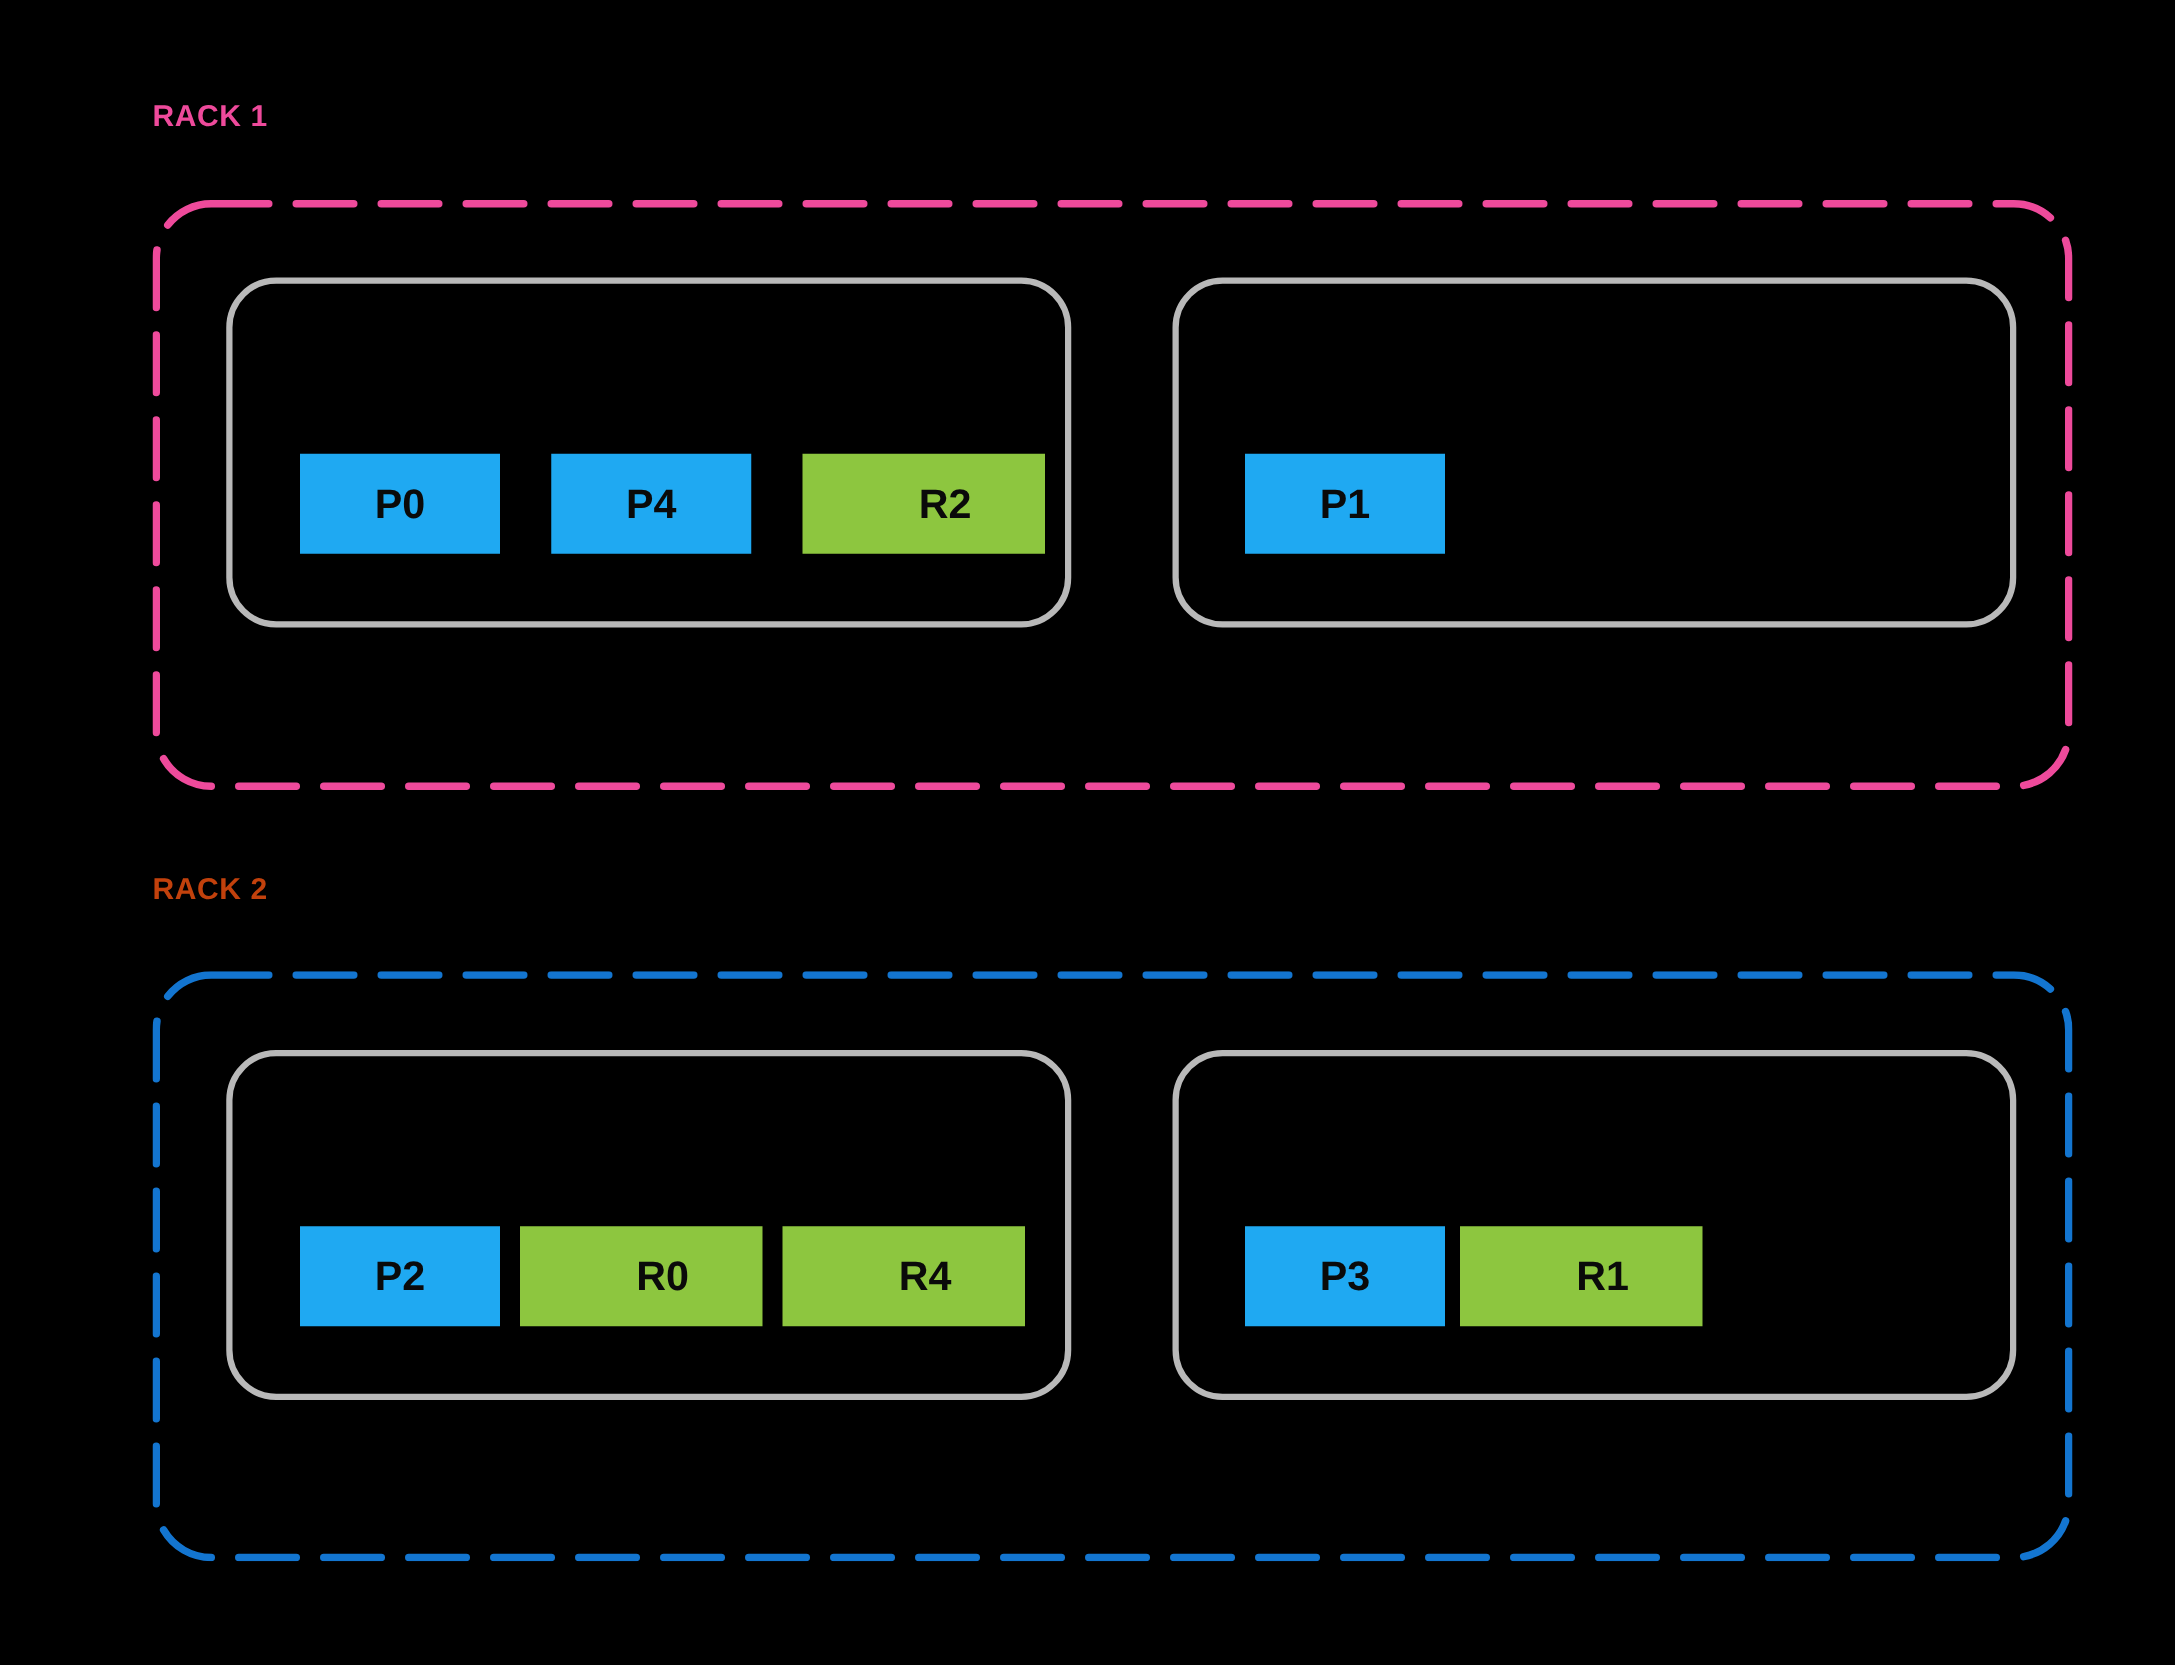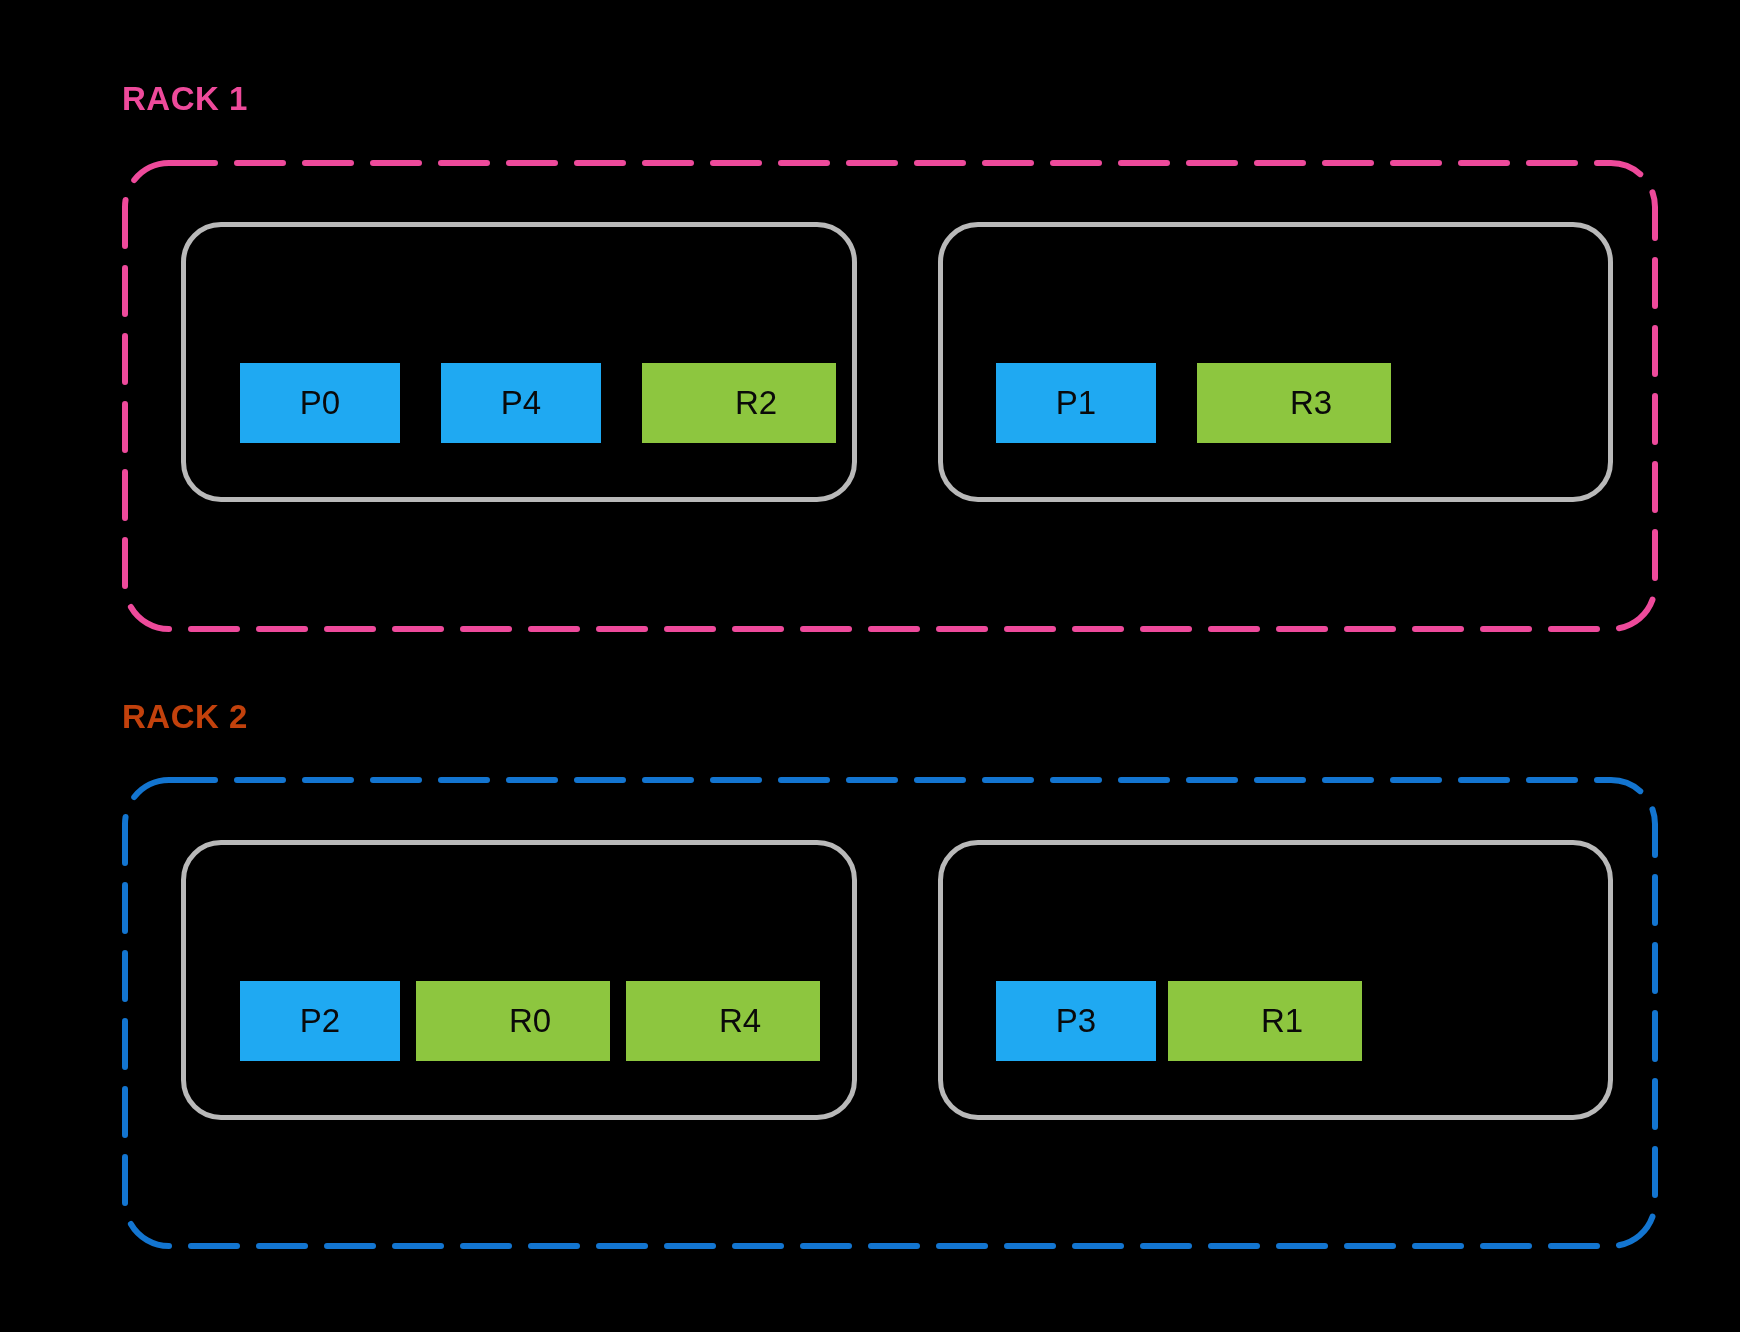--- a/index.html
+++ b/index.html
@@ -10,21 +10,21 @@
   }
   .canvas{
     position:relative;
     width:1740px;
     height:1332px;
     background:#000000;
     overflow:hidden;
   }
   .rack-label{
     position:absolute;
-    font-size:33px;
+    font-size:24px;
     font-weight:700;
     letter-spacing:0.5px;
     line-height:1;
   }
   .rack1-text{ color:#EE4A9B; }
   .rack2-text{ color:#c2410c; }
 
   .rack-outline{
     position:absolute;
   }
@@ -51,21 +51,21 @@
   .node-a, .node-c{ padding:136px 0 0 54px; }
   .node-b, .node-d{ padding:136px 0 0 53px;margin-left:16px; }
 
   .block{
     width:160px;
     height:80px;
     display:flex;
     align-items:center;
     justify-content:center;
     font-size:33px;
-    font-weight:400;
+    font-weight:700;
     color:#0A0A0A;
     flex:0 0 auto;
   }
   .block[data-type="primary"]{ background:#1FA9F2; }
   .block[data-type="replica"]{ background:#8DC63F;padding-left:34px; }
 </style>
 </head>
 <body>
 
 <div class="canvas">
@@ -77,21 +77,20 @@
   </svg>
 
   <div class="node node-a" style="left:181px; top:222px;">
     <div class="block" data-type="primary">P0</div>
     <div class="block" data-type="primary">P4</div>
     <div class="block" data-type="replica">R2</div>
   </div>
 
   <div class="node node-b" style="left:922px; top:222px; width:675px;">
     <div class="block" data-type="primary">P1</div>
-    <div class="block" data-type="replica">R3</div>
   </div>
 
   <div class="rack-label rack2-text" style="left:122px; top:700px;">RACK 2</div>
 
   <svg class="rack-outline" style="left:122px; top:777px;" width="1536" height="472" viewBox="0 0 1536 472">
     <rect class="outline-rect rack2-stroke" x="3" y="3" width="1530" height="466" rx="44"></rect>
   </svg>
 
   <div class="node node-c" style="left:181px; top:840px;gap:16px;">
     <div class="block" data-type="primary">P2</div>

